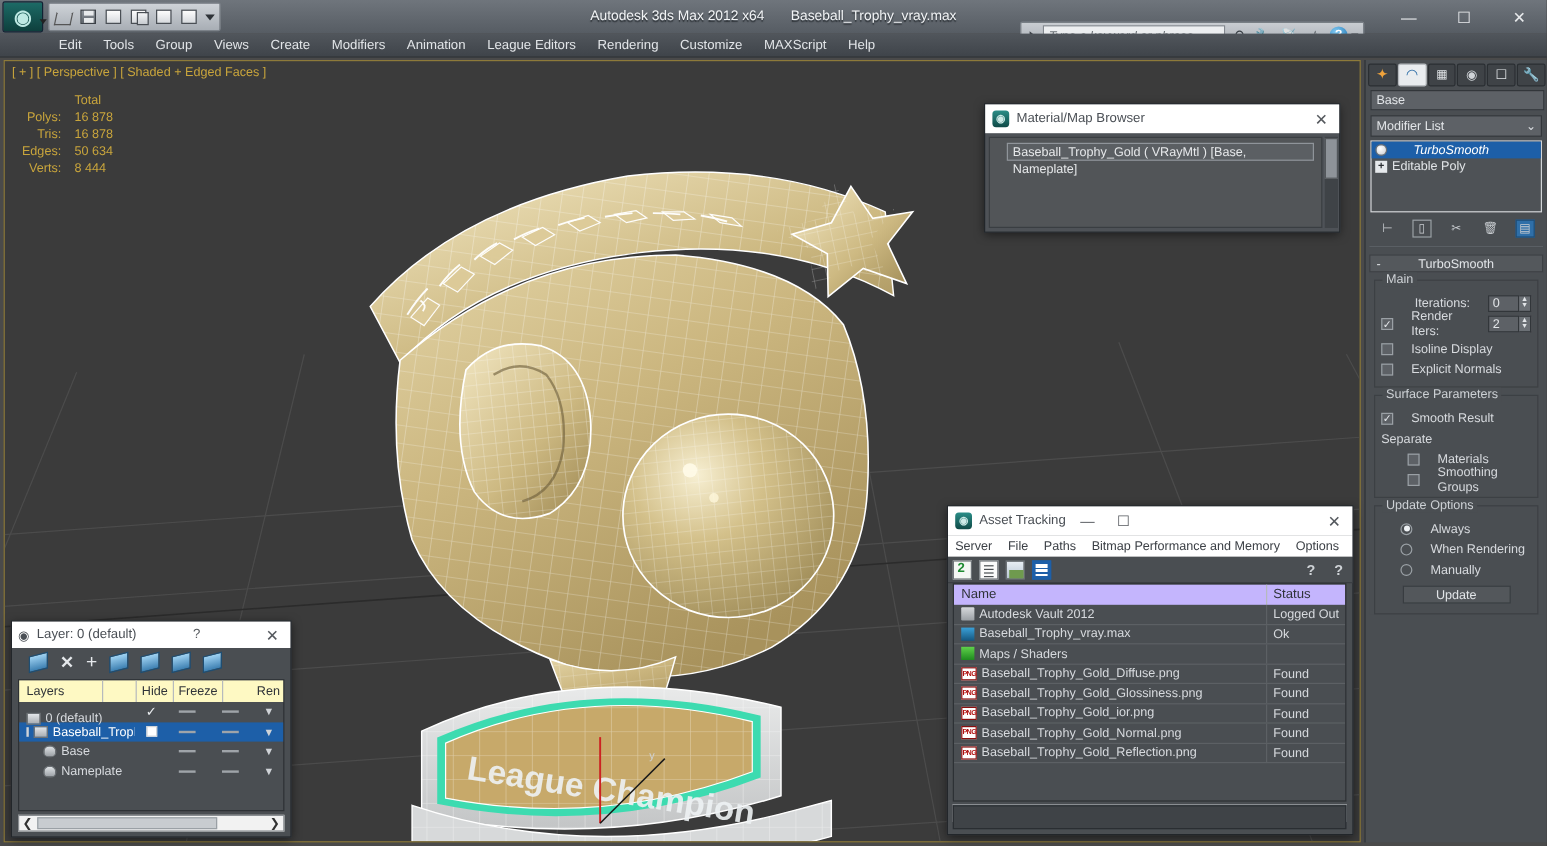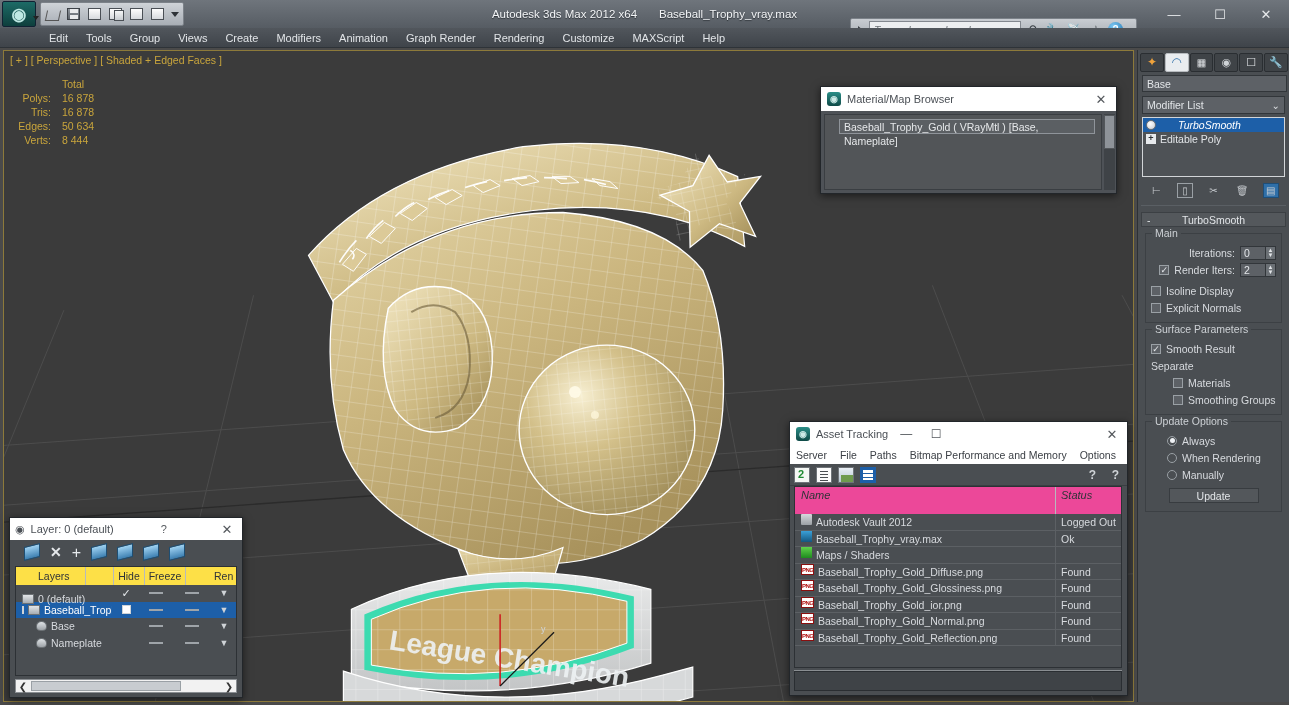--- a/index.html
+++ b/index.html
@@ -114,25 +114,25 @@
   .at-tb.img:after{content:"";position:absolute;left:2px;top:7px;width:12px;height:7px;background:#6f9a4e;}
   .at-tb.grid{background:#1d5fa8;border-color:#1d5fa8;padding:2px;}
   .at-tb.grid:after{content:"";position:absolute;left:2px;top:2px;right:2px;bottom:2px;
     background:repeating-linear-gradient(#fff 0 3px,#1d5fa8 3px 4px),
                repeating-linear-gradient(90deg,rgba(29,95,168,.9) 0 1px,transparent 1px 4px);}
   .at-help{margin-left:auto;display:flex;gap:8px;align-items:center;}
   .at-q{width:15px;height:15px;color:#cfd3d7;font-size:12px;font-weight:bold;
     display:flex;align-items:center;justify-content:center;}
   .at-table{position:absolute;left:4px;top:64px;right:5px;height:182px;background:#4a4e52;
     border:1px solid #2d3135;overflow:hidden;}
-  .at-hdr{display:flex;height:27px;background:#ec4899;color:#2f3338;font-size:11px;font-style:italic;}
+  .at-hdr{display:flex;height:17px;background:#c4b5fd;color:#2f3338;font-size:11px;}
   .at-hdr .c1{flex:1;padding-left:6px;line-height:17px;border-right:1px solid #b6babd;}
   .at-hdr .c2{width:65px;padding-left:5px;line-height:17px;}
   .at-row{display:flex;height:16.5px;border-bottom:1px solid #5c6064;color:#d7dade;font-size:10.5px;}
-  .at-row .c1{flex:1;padding-left:6px;line-height:16px;display:flex;align-items:flex-start;gap:4px;
+  .at-row .c1{flex:1;padding-left:6px;line-height:16px;display:flex;align-items:center;gap:4px;
     border-right:1px solid #5c6064;overflow:hidden;white-space:nowrap;}
   .at-row .c2{width:65px;padding-left:5px;line-height:16px;}
   .ind1{padding-left:10px;} .ind2{padding-left:22px;} .ind3{padding-left:34px;}
   .ico-vault{width:11px;height:11px;background:linear-gradient(#d6d9dc,#9ba0a5);border-radius:1px;flex:0 0 auto;}
   .ico-max{width:11px;height:11px;background:linear-gradient(#3aa0d8,#15577f);flex:0 0 auto;}
   .ico-maps{width:11px;height:11px;background:linear-gradient(#5fd24a,#1f8a1f);flex:0 0 auto;}
   .ico-png{width:13px;height:11px;background:#fff;border:1px solid #8a0f0f;color:#b11212;
     font-size:6px;font-weight:bold;line-height:10px;text-align:center;flex:0 0 auto;letter-spacing:-0.5px;}
   .at-hscroll{position:absolute;left:4px;top:248px;right:5px;height:15px;background:#f2f2f2;
     border:1px solid #8a8e92;display:flex;align-items:center;}
@@ -144,21 +144,21 @@
   #layer{left:9px;top:517px;width:234px;height:181px;background:#4a4e52;}
   .ly-title{height:22px;background:#fff;display:flex;align-items:center;padding:0 2px 0 5px;
     color:#4a4f55;font-size:11px;gap:6px;}
   .ly-help{margin-left:auto;width:20px;text-align:center;color:#55595e;font-size:11px;}
   .ly-tools{height:22px;display:flex;align-items:center;gap:10px;padding:2px 0 0 14px;}
   .ly-ic{width:16px;height:14px;position:relative;}
   .ly-stack{background:linear-gradient(#9fd2f2,#3c7fb1);transform:skewY(-14deg);border:1px solid #1e4e73;}
   .ly-x{color:#e6e9ec;font-size:14px;font-weight:bold;line-height:14px;}
   .ly-plus{color:#e6e9ec;font-size:16px;line-height:13px;}
   .ly-table{position:absolute;left:5px;top:48px;right:5px;height:110px;background:#4a4e52;border:1px solid #2d3135;}
-  .ly-hdr{display:flex;height:18px;background:#fde047;color:#2f3338;font-size:10.5px;padding-left:16px;}
+  .ly-hdr{display:flex;height:18px;background:#fef9c3;color:#2f3338;font-size:10.5px;}
   .ly-hdr .h1{flex:1;padding-left:6px;line-height:18px;border-right:1px solid #b6babd;}
   .ly-hdr .h2{width:28px;border-right:1px solid #b6babd;}
   .ly-hdr .h3{width:31px;text-align:center;line-height:18px;border-right:1px solid #b6babd;}
   .ly-hdr .h4{width:41px;text-align:center;line-height:18px;border-right:1px solid #b6babd;}
   .ly-hdr .h5{width:24px;text-align:left;padding-left:2px;line-height:18px;margin-left:26px;}
   .ly-row{display:flex;height:16.5px;color:#d7dade;font-size:10.5px;align-items:center;}
   .ly-row.sel{background:#1d5fa8;color:#fff;}
   .ly-row .n{flex:1;display:flex;align-items:center;gap:4px;padding-left:6px;overflow:hidden;white-space:nowrap;}
   .ly-row .ck{width:28px;display:flex;align-items:center;justify-content:center;}
   .ly-row .hd{width:31px;display:flex;align-items:center;justify-content:center;}
@@ -204,21 +204,21 @@
   .sb.blue{background:#2f6fa8;border:1px solid #1f4e77;}
   .cmd-div{margin:6px 3px;height:1px;background:#35393d;border-bottom:1px solid #5a5f64;}
 
   .rollout{margin:0 3px;background:#4a4e52;}
   .roll-hdr{height:15px;background:#54585c;border:1px solid #3c4044;color:#e2e5e8;
     font-size:10.5px;display:flex;align-items:center;justify-content:center;position:relative;}
   .roll-hdr .minus{position:absolute;left:5px;color:#e2e5e8;}
   .group{margin:6px 4px 0 4px;border:1px solid #3c4044;padding:10px 5px 6px 5px;position:relative;}
   .group>.gl{position:absolute;top:-7px;left:6px;background:#4a4e52;padding:0 3px;
     color:#cdd1d5;font-size:10.5px;}
-  .frow{display:flex;align-items:center;gap:5px;height:17px;color:#d7dade;font-size:10.5px;}
+  .frow{display:flex;align-items:center;gap:15px;height:17px;color:#d7dade;font-size:10.5px;}
   .frow.r{justify-content:flex-end;}
   .spin{display:flex;align-items:center;}
   .spin input{width:26px;height:14px;background:#5d6166;border:1px solid #32363a;color:#e2e5e8;
     font-size:10.5px;padding:0 3px;font-family:"Liberation Sans",sans-serif;}
   .spin .arrows{width:10px;height:14px;background:#6b7075;border:1px solid #32363a;border-left:none;
     display:flex;flex-direction:column;align-items:center;justify-content:center;color:#e2e5e8;font-size:6px;line-height:5px;}
   .cb{width:10px;height:10px;background:#5d6166;border:1px solid #9aa0a5;display:inline-flex;
     align-items:center;justify-content:center;color:#e6e9ec;font-size:9px;flex:0 0 auto;}
   .rb{width:10px;height:10px;border-radius:50%;background:#4a4e52;border:1px solid #9aa0a5;
     display:inline-flex;align-items:center;justify-content:center;flex:0 0 auto;}
@@ -277,21 +277,21 @@
   </div>
 
   <div class="menubar" id="menubar">
       <div class="menu">Edit</div>
       <div class="menu">Tools</div>
       <div class="menu">Group</div>
       <div class="menu">Views</div>
       <div class="menu">Create</div>
       <div class="menu">Modifiers</div>
       <div class="menu">Animation</div>
-      <div class="menu">Graph Render</div>
+      <div class="menu">League Editors</div>
       <div class="menu">Rendering</div>
       <div class="menu">Customize</div>
       <div class="menu">MAXScript</div>
       <div class="menu">Help</div>
     </div>
 
   <div class="viewport">
     <svg class="gridwrap" viewBox="0 0 1131 652" preserveAspectRatio="none">
       <defs>
         <linearGradient id="goldA" x1="0" y1="0" x2="0.6" y2="1">

